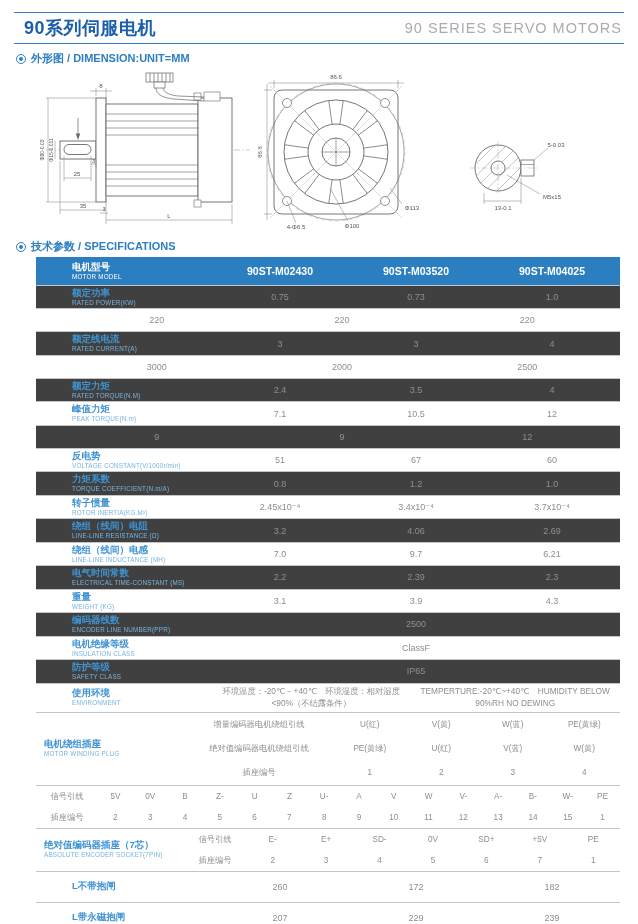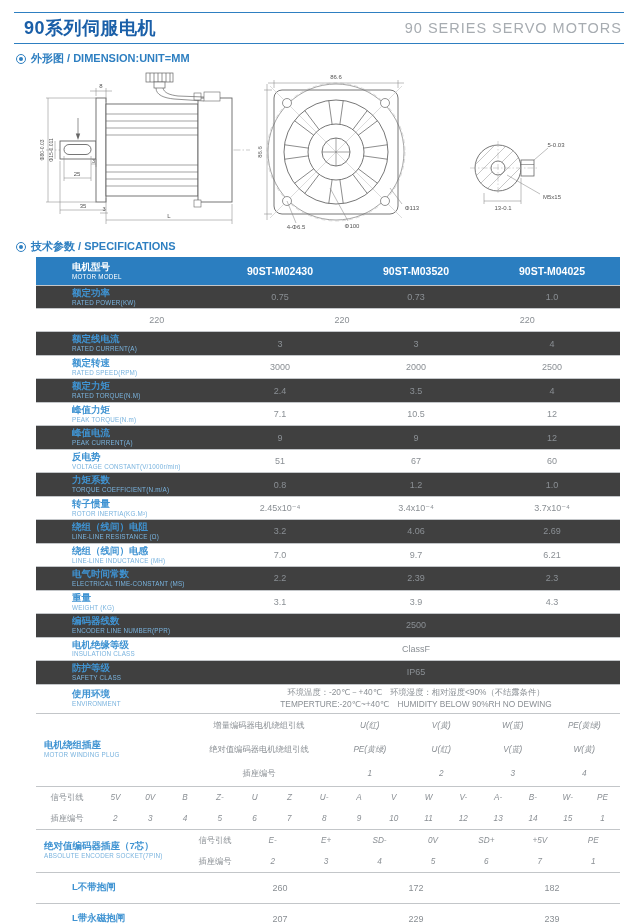--- a/index.html
+++ b/index.html
@@ -24,29 +24,29 @@
   .thead{background:#2b7ec0;min-height:28px;}
   .lab{width:140px;flex:0 0 auto;padding:2px 0 2px 8px;display:flex;flex-direction:column;justify-content:center;}
   .lab .cn{font-size:9.5px;font-weight:bold;color:#3f93d2;line-height:1.15;}
   .lab .en{font-size:6.3px;color:#79b3de;letter-spacing:.2px;line-height:1.2;}
   .thead .lab .cn,.thead .lab .en{color:#ffffff;}
   .vcell{flex:1 1 0;display:flex;align-items:center;justify-content:center;font-size:9px;color:#8a8f94;text-align:center;}
   .thead .vcell{color:#ffffff;font-weight:bold;font-size:10.5px;}
   .std,.spanrow{min-height:22px;}
   .alt{background:#404040;}
   .envrow{min-height:28px;}
-  .env-lines{flex:1;display:flex;flex-direction:column;justify-content:center;align-items:center;font-size:8.3px;color:#8a8f94;line-height:1.4;text-align:center;}
+  .env-lines{flex:1;display:flex;flex-direction:row;justify-content:center;align-items:center;font-size:8.3px;color:#8a8f94;line-height:1.4;text-align:center;}
   .brow{display:flex;align-items:stretch;border-top:1px solid #c3c6c9;}
   .subwrap{flex:1 1 0;display:flex;flex-direction:column;justify-content:center;}
   .subrow{display:flex;align-items:center;min-height:24px;}
   .subrow.enc{min-height:21px;}
   .sublabel{flex:0 0 auto;text-align:center;font-size:8.3px;color:#8a8f94;}
   .sublabel.wide{width:150px;}
   .sublabel.narrow{width:62px;}
-  .subcell{flex:1 1 0;text-align:center;font-size:8.2px;color:#8a8f94;font-style:italic;}
+  .subcell{flex:1 1 0;text-align:center;font-size:8.2px;color:#8a8f94;}
   .lrow{min-height:30px;}
   .lrow .lab .cn{font-weight:bold;}
 </style>
 </head>
 <body>
 
 <div class="page">
 
   <div class="hr-blue"></div>
   <div class="masthead">
@@ -278,24 +278,20 @@
       <div class="trow std alt">
         <div class="lab">
           <div class="cn">额定线电流</div>
           <div class="en">RATED CURRENT(A)</div>
         </div>
         <div class="vcell">3</div>
         <div class="vcell">3</div>
         <div class="vcell">4</div>
       </div>
       <div class="trow std">
-        <div class="lab">
-          <div class="cn">额定转速</div>
-          <div class="en">RATED SPEED(RPM)</div>
-        </div>
         <div class="vcell">3000</div>
         <div class="vcell">2000</div>
         <div class="vcell">2500</div>
       </div>
       <div class="trow std alt">
         <div class="lab">
           <div class="cn">额定力矩</div>
           <div class="en">RATED TORQUE(N.M)</div>
         </div>
         <div class="vcell">2.4</div>
@@ -305,24 +301,20 @@
       <div class="trow std">
         <div class="lab">
           <div class="cn">峰值力矩</div>
           <div class="en">PEAK TORQUE(N.m)</div>
         </div>
         <div class="vcell">7.1</div>
         <div class="vcell">10.5</div>
         <div class="vcell">12</div>
       </div>
       <div class="trow std alt">
-        <div class="lab">
-          <div class="cn">峰值电流</div>
-          <div class="en">PEAK CURRENT(A)</div>
-        </div>
         <div class="vcell">9</div>
         <div class="vcell">9</div>
         <div class="vcell">12</div>
       </div>
       <div class="trow std">
         <div class="lab">
           <div class="cn">反电势</div>
           <div class="en">VOLTAGE CONSTANT(V/1000r/min)</div>
         </div>
         <div class="vcell">51</div>

